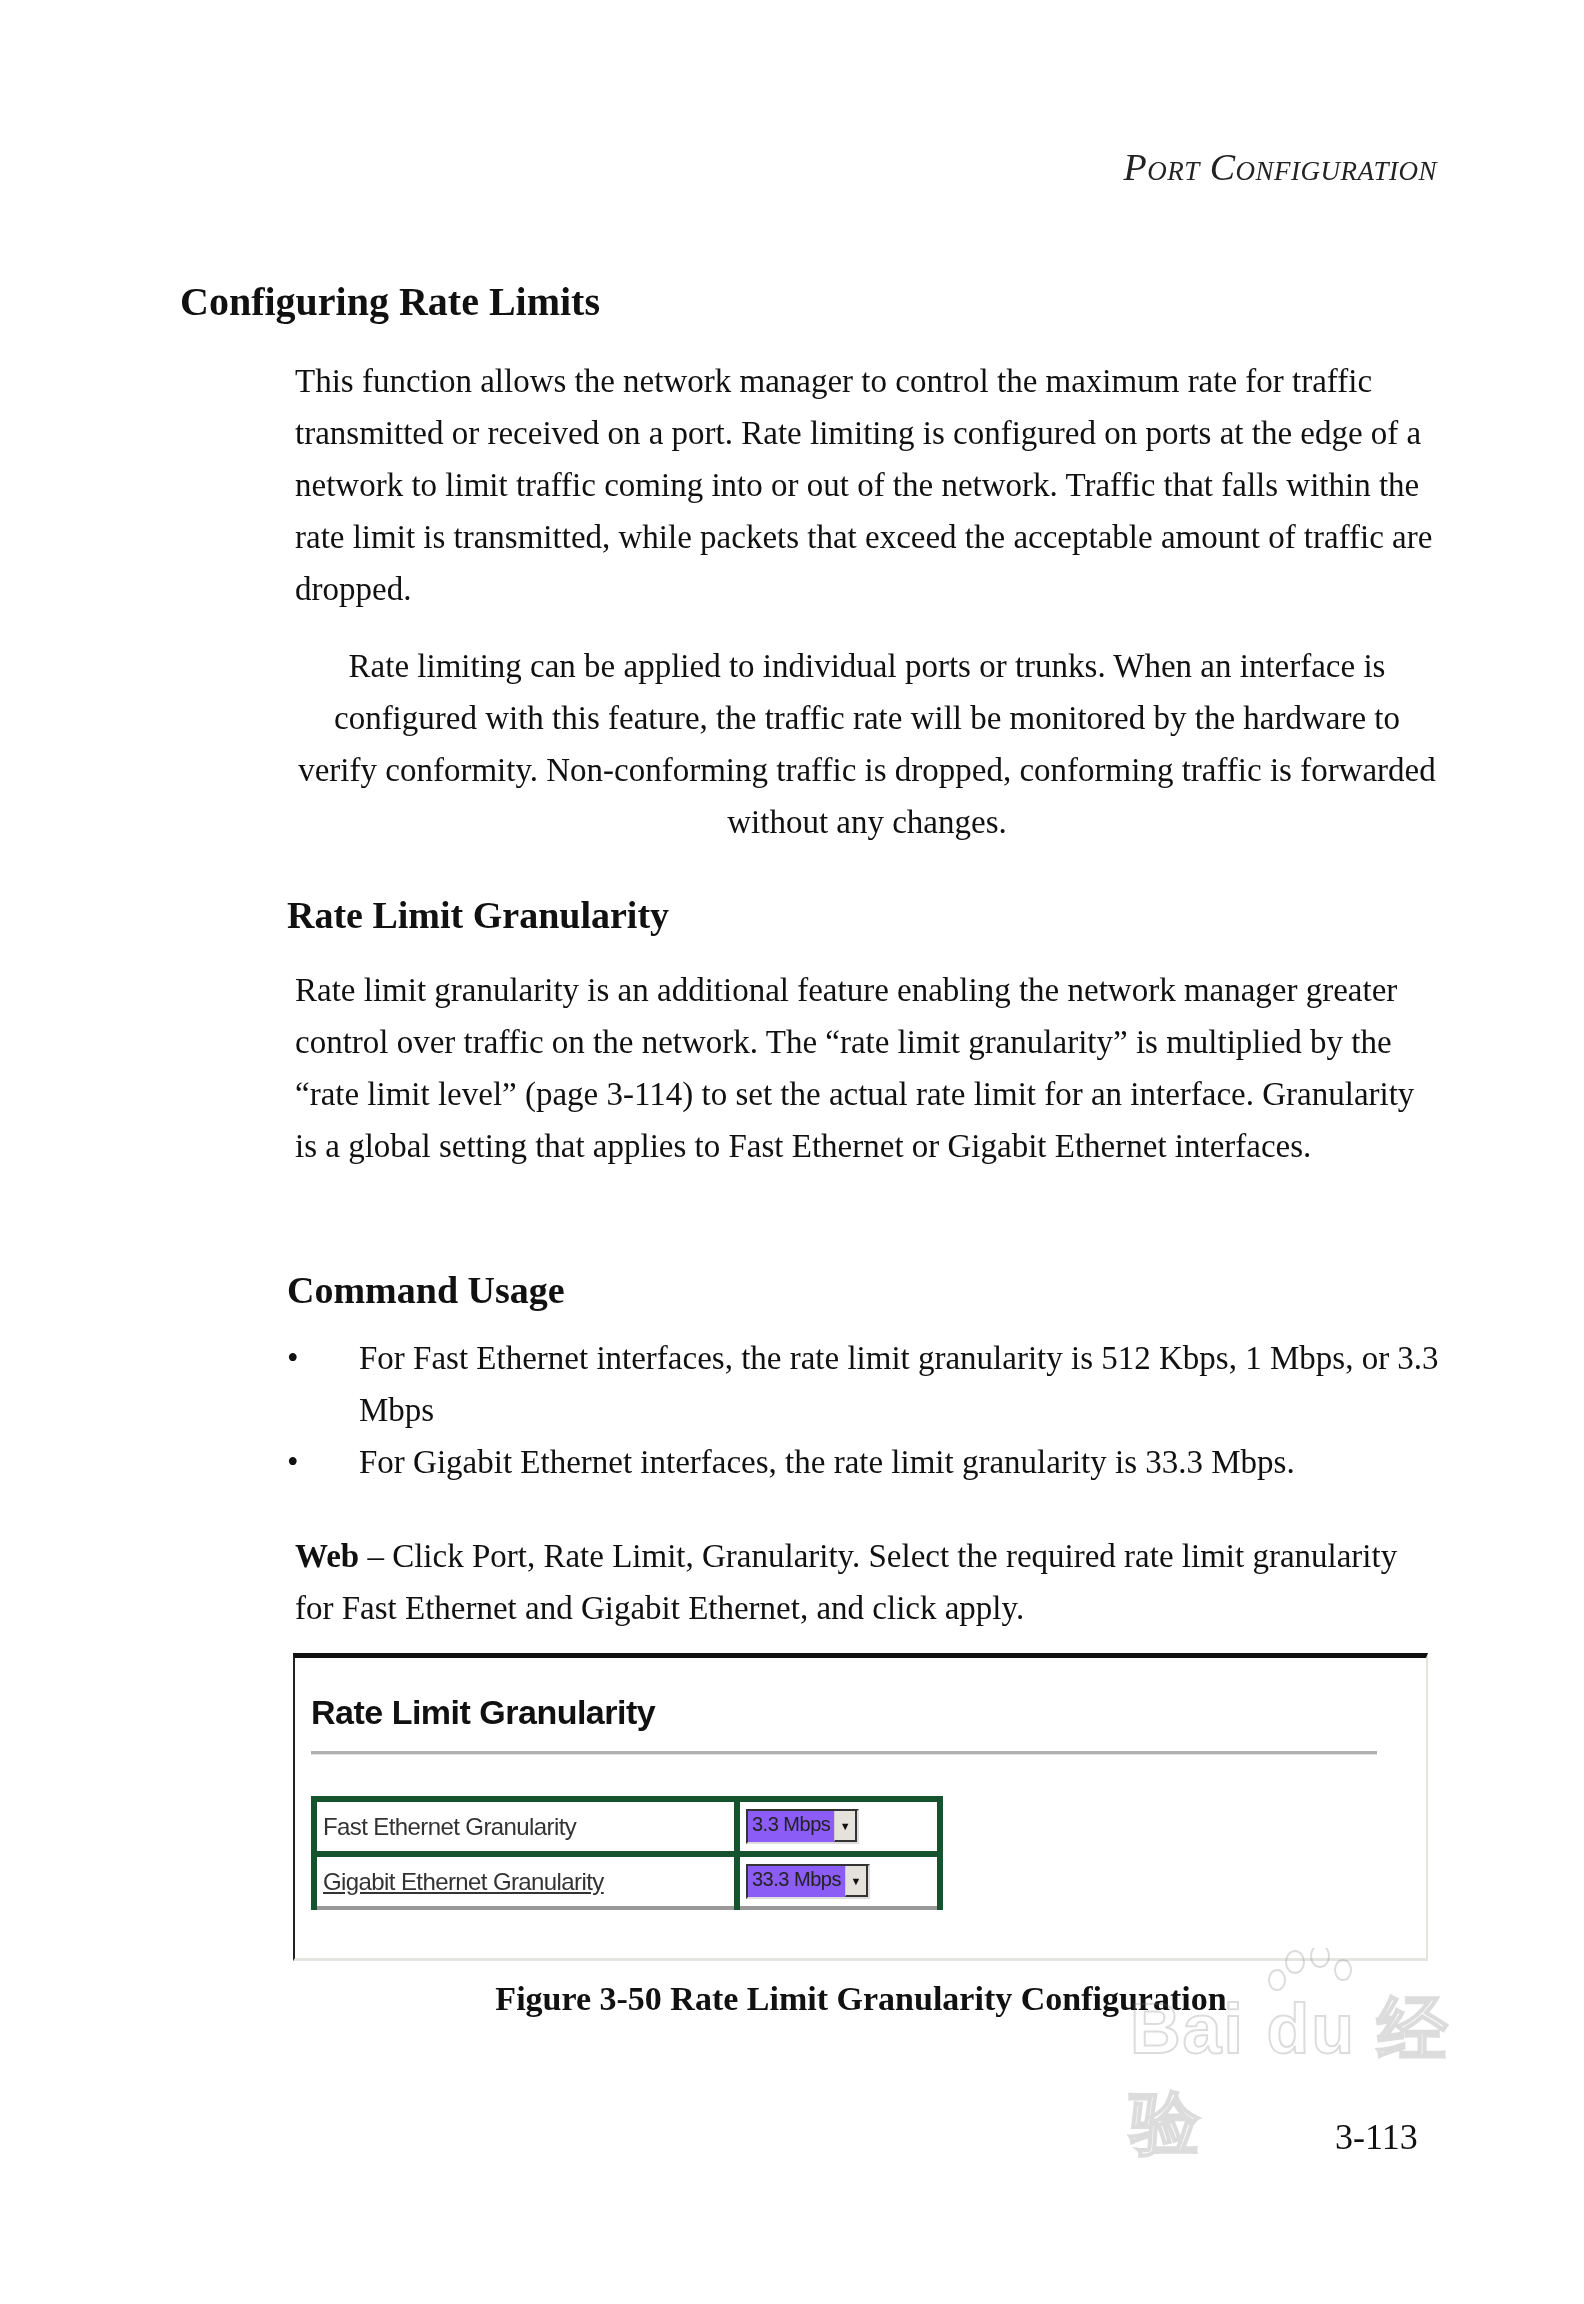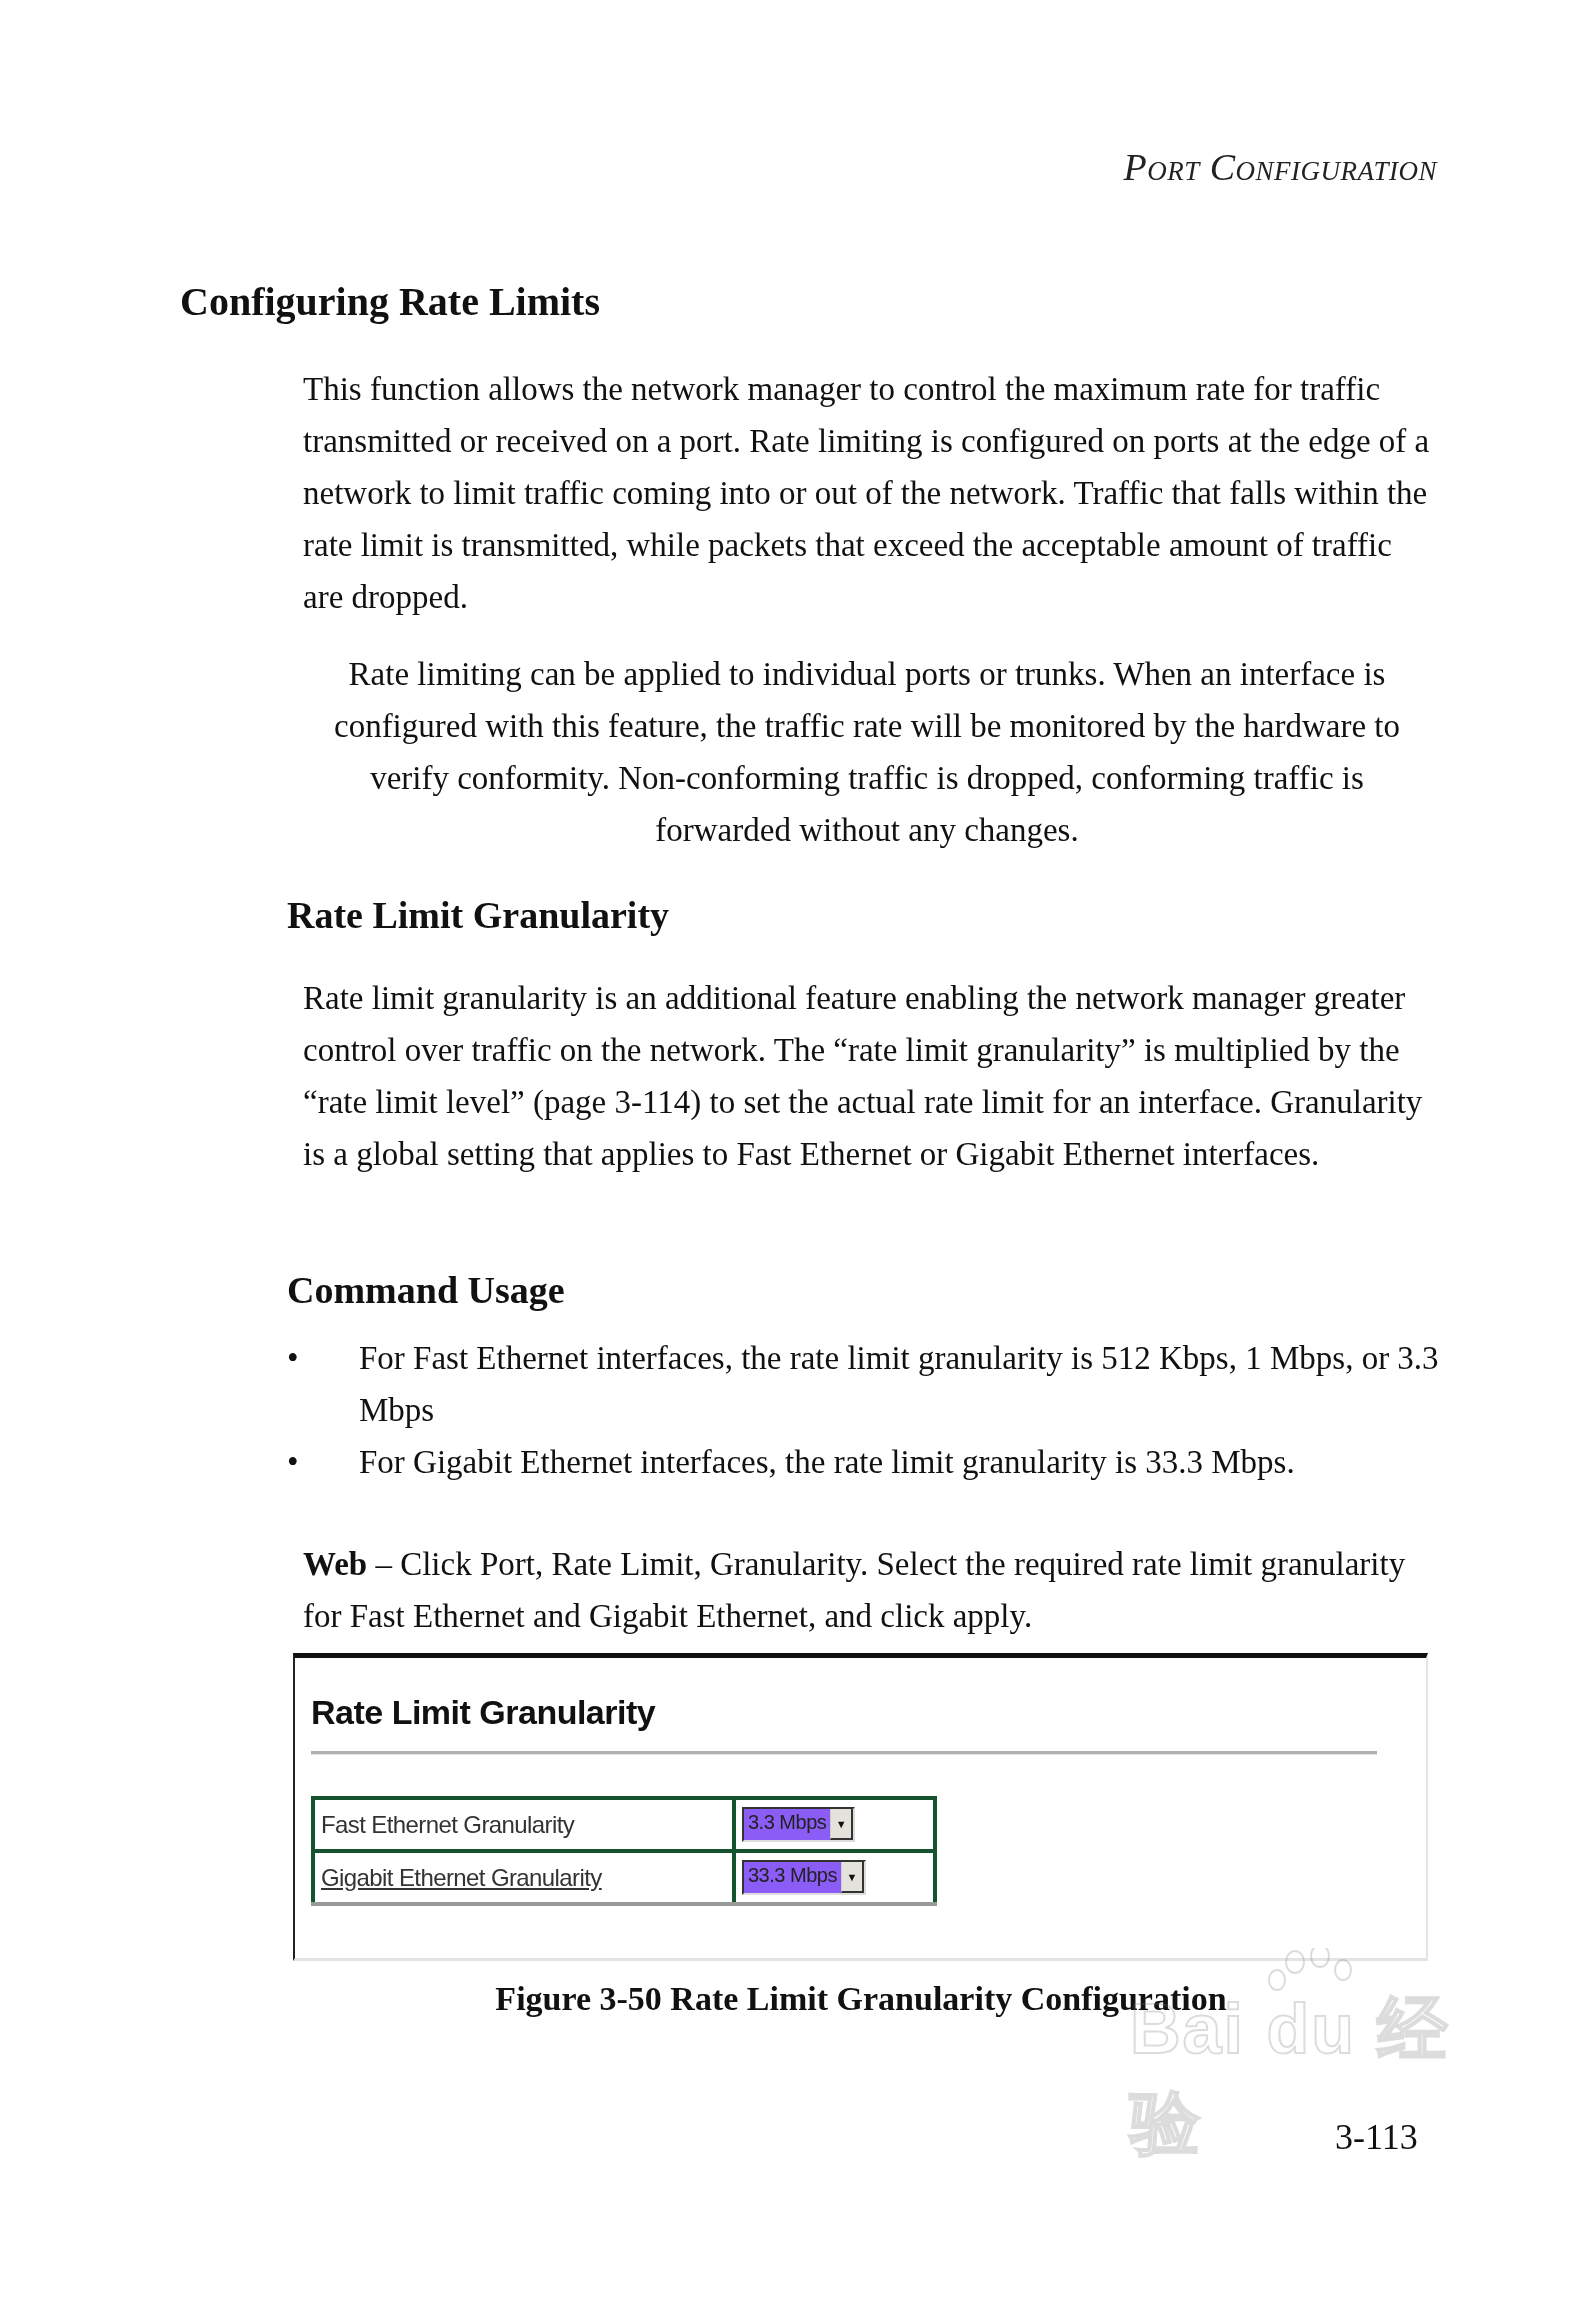--- a/index.html
+++ b/index.html
@@ -3,36 +3,36 @@
 <meta charset="utf-8">
 <style>
   html, body { margin: 0; padding: 0; background: #ffffff; }
   body { width: 1584px; height: 2304px; position: relative; overflow: hidden;
          font-family: "Liberation Serif", "DejaVu Serif", serif; color: #111; }
   .abs { position: absolute; }
   .running-head { right: 147px; top: 145px; font-size: 38px; font-style: italic; letter-spacing: 0.5px; color: #222; font-variant: small-caps; }
   .h1 { left: 180px; top: 278px; font-size: 40px; font-weight: bold; }
   .h2 { left: 287px; font-size: 38px; font-weight: bold; }
   .para { left: 287px; width: 1160px; font-size: 33px; line-height: 52px; }
-  .para p { margin: 16px; }
+  .para p { margin: 8px; }
   .bullet { left: 287px; width: 1160px; font-size: 33px; line-height: 52px; }
   .bullet .dot { position: absolute; left: 0; top: 0; }
   .bullet .txt { position: absolute; left: 72px; width: 1090px; }
   .bold { font-weight: bold; }
 
   .figure { left: 293px; top: 1653px; width: 1131px; height: 300px;
             border-top: 5px solid #111; border-left: 2px solid #222;
             border-right: 2px solid #e4e4e0; border-bottom: 3px solid #e4e4e0; background: #fff; }
   .fig-title { position: absolute; left: 16px; top: 35px; font-family: "Liberation Sans", "DejaVu Sans", sans-serif;
                font-size: 34px; font-weight: bold; color: #111; letter-spacing: -0.5px; }
   .fig-rule { position: absolute; left: 16px; top: 93px; width: 1066px; height: 0;
               border-top: 3px solid #b0b0b0; border-bottom: 1px solid #e0e0e0; }
   .fig-table { position: absolute; left: 16px; top: 138px; border-collapse: collapse;
                font-family: "Liberation Sans", "DejaVu Sans", sans-serif; font-size: 24px; color: #333; }
-  .fig-table td { border: 4px solid #14532d; height: 49px; padding: 0 6px; margin-top: 32px; }
+  .fig-table td { border: 6px solid #14532d; height: 49px; padding: 0 6px; margin-top: 32px; }
   .fig-table td.lbl { width: 405px; letter-spacing: -0.6px; }
   .fig-table td.val { width: 185px; padding-left: 6px; }
   .fig-table tr:last-child td { border-bottom: 4px solid #999; text-decoration: underline; }
   .select { display: inline-flex; align-items: stretch; height: 31px; border: 2px solid #333;
             border-right-color: #ddd; border-bottom-color: #ddd; background: #8b5cf6; vertical-align: middle; }
   .select .sel-val { font-size: 20px; padding: 2px 4px 0 4px; color: #222; letter-spacing: -0.5px; }
   .select .sel-btn { width: 20px; background: #e4e2da; border-left: 1px solid #ccc; border-right: 2px solid #333;
                      border-bottom: 2px solid #333; display: flex; align-items: center; justify-content: center; font-size: 11px; color: #111; }
 
   .caption { left: 0; width: 1722px; top: 1980px; text-align: center; font-size: 34px; font-weight: bold; }

